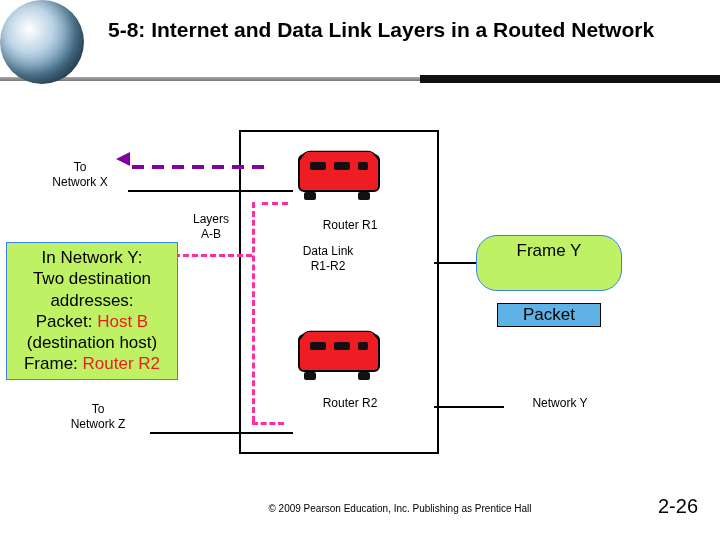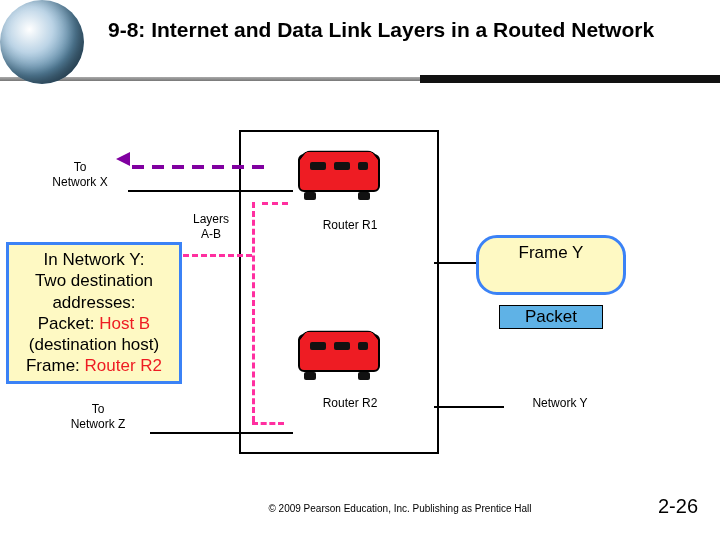--- a/index.html
+++ b/index.html
@@ -3,21 +3,21 @@
 <meta charset="utf-8">
 <style>
   html,body{margin:0;padding:0;width:720px;height:540px;background:#fff;font-family:Arial,Helvetica,sans-serif;color:#000;}
   .globe{position:absolute;left:0;top:0;width:84px;height:84px;border-radius:50%;background:radial-gradient(circle at 35% 35%,#fff 0%,#bcd4e6 30%,#5b8aa8 60%,#23425a 100%);overflow:hidden;z-index:2;}
   .globe::after{content:"";position:absolute;inset:0;border-radius:50%;box-shadow:inset -8px -8px 16px rgba(0,0,0,.4);}
   .title{position:absolute;left:108px;top:16px;width:560px;font-size:21px;font-weight:bold;line-height:1.35;z-index:2;}
   .title-bar-gray{position:absolute;left:0;top:77px;width:720px;height:4px;background:linear-gradient(#aaa,#777);}
   .title-bar-dark{position:absolute;right:0;top:75px;width:300px;height:8px;background:#111;}
   .stage{position:absolute;left:0;top:90px;width:720px;height:400px;}
   .lbl{position:absolute;font-size:12px;line-height:1.25;text-align:center;white-space:pre;}
-  .box{position:absolute;border:3px solid #3b82f6;background:#fef9c3;font-size:17px;line-height:1.25;text-align:center;}
+  .box{position:absolute;border:1px solid #3b82f6;background:#bef264;font-size:17px;line-height:1.25;text-align:center;}
   .diagram-box{position:absolute;left:239px;top:40px;width:196px;height:320px;border:2px solid #000;}
   .router{position:absolute;width:90px;height:58px;}
   .router .body{position:absolute;left:6px;top:12px;width:78px;height:34px;background:#ee1c23;border:2px solid #000;border-radius:6px;}
   .router .body::before{content:"";position:absolute;left:-2px;right:-2px;top:-12px;height:14px;background:#ee1c23;border:2px solid #000;border-bottom:none;border-radius:6px 6px 0 0;transform:perspective(50px) rotateX(45deg);transform-origin:bottom;}
   .router .slot{position:absolute;top:6px;height:8px;background:#111;border-radius:2px;}
   .router .slot.a{left:10px;width:16px;} .router .slot.b{left:34px;width:16px;} .router .slot.c{left:58px;width:10px;}
   .router .feet{position:absolute;left:12px;right:12px;bottom:0;height:8px;}
   .router .feet::before,.router .feet::after{content:"";position:absolute;bottom:0;width:12px;height:8px;background:#111;border-radius:2px;}
   .router .feet::before{left:0;} .router .feet::after{right:0;}
   .red{color:#ee1c23;margin-top:16px;}
@@ -28,21 +28,21 @@
   .pinkpath{position:absolute;border:3px dashed #ff2fa0;}
   .arrowP{position:absolute;width:0;height:0;border-top:7px solid transparent;border-bottom:7px solid transparent;border-right:14px solid #ff2fa0;}
   .packet{position:absolute;width:102px;height:22px;border:1px solid #000;background:#5fb2e6;}
   .footer{position:absolute;left:0;bottom:26px;width:720px;text-align:center;font-size:10px;padding-left:40px;}
   .pagenum{position:absolute;right:22px;bottom:22px;font-size:20px;}
 </style>
 </head>
 <body>
 
 <div class="globe"></div>
-<div class="title">9-8: Internet and Data Link Layers in a Routed Network</div>
+<div class="title">5-8: Internet and Data Link Layers in a Routed Network</div>
 <div class="title-bar-gray"></div>
 <div class="title-bar-dark"></div>
 
 <div class="stage">
 
   <div class="diagram-box"></div>
 
   <div class="router" style="left:292px;top:52px;">
     <div class="body">
         <span class="slot a"></span>
@@ -86,20 +86,22 @@
 
   <div class="box" style="left:6px;top:152px;width:170px;padding:4px 0;">
     <div>In Network Y:</div>
     <div>Two destination</div>
     <div>addresses:</div>
     <div><span>Packet: </span><span class="red">Host B</span></div>
     <div>(destination host)</div>
     <div><span>Frame: </span><span class="red">Router R2</span></div>
   </div>
 
+  <div class="lbl" style="left:278px;top:154px;width:100px;">Data Link
+R1-R2</div>
 
   <div class="box" style="left:476px;top:145px;width:144px;height:54px;border-radius:21px;">
     <div style="margin-top:4px;">Frame Y</div>
     <div class="packet" style="left:20px;top:20px;line-height:22px;margin-top:47px;">
       <span>Packet</span>
     </div>
   </div>
   <div class="hline" style="left:434px;top:172px;width:42px;"></div>
 
   <div class="lbl" style="left:510px;top:306px;width:100px;">Network Y</div>

